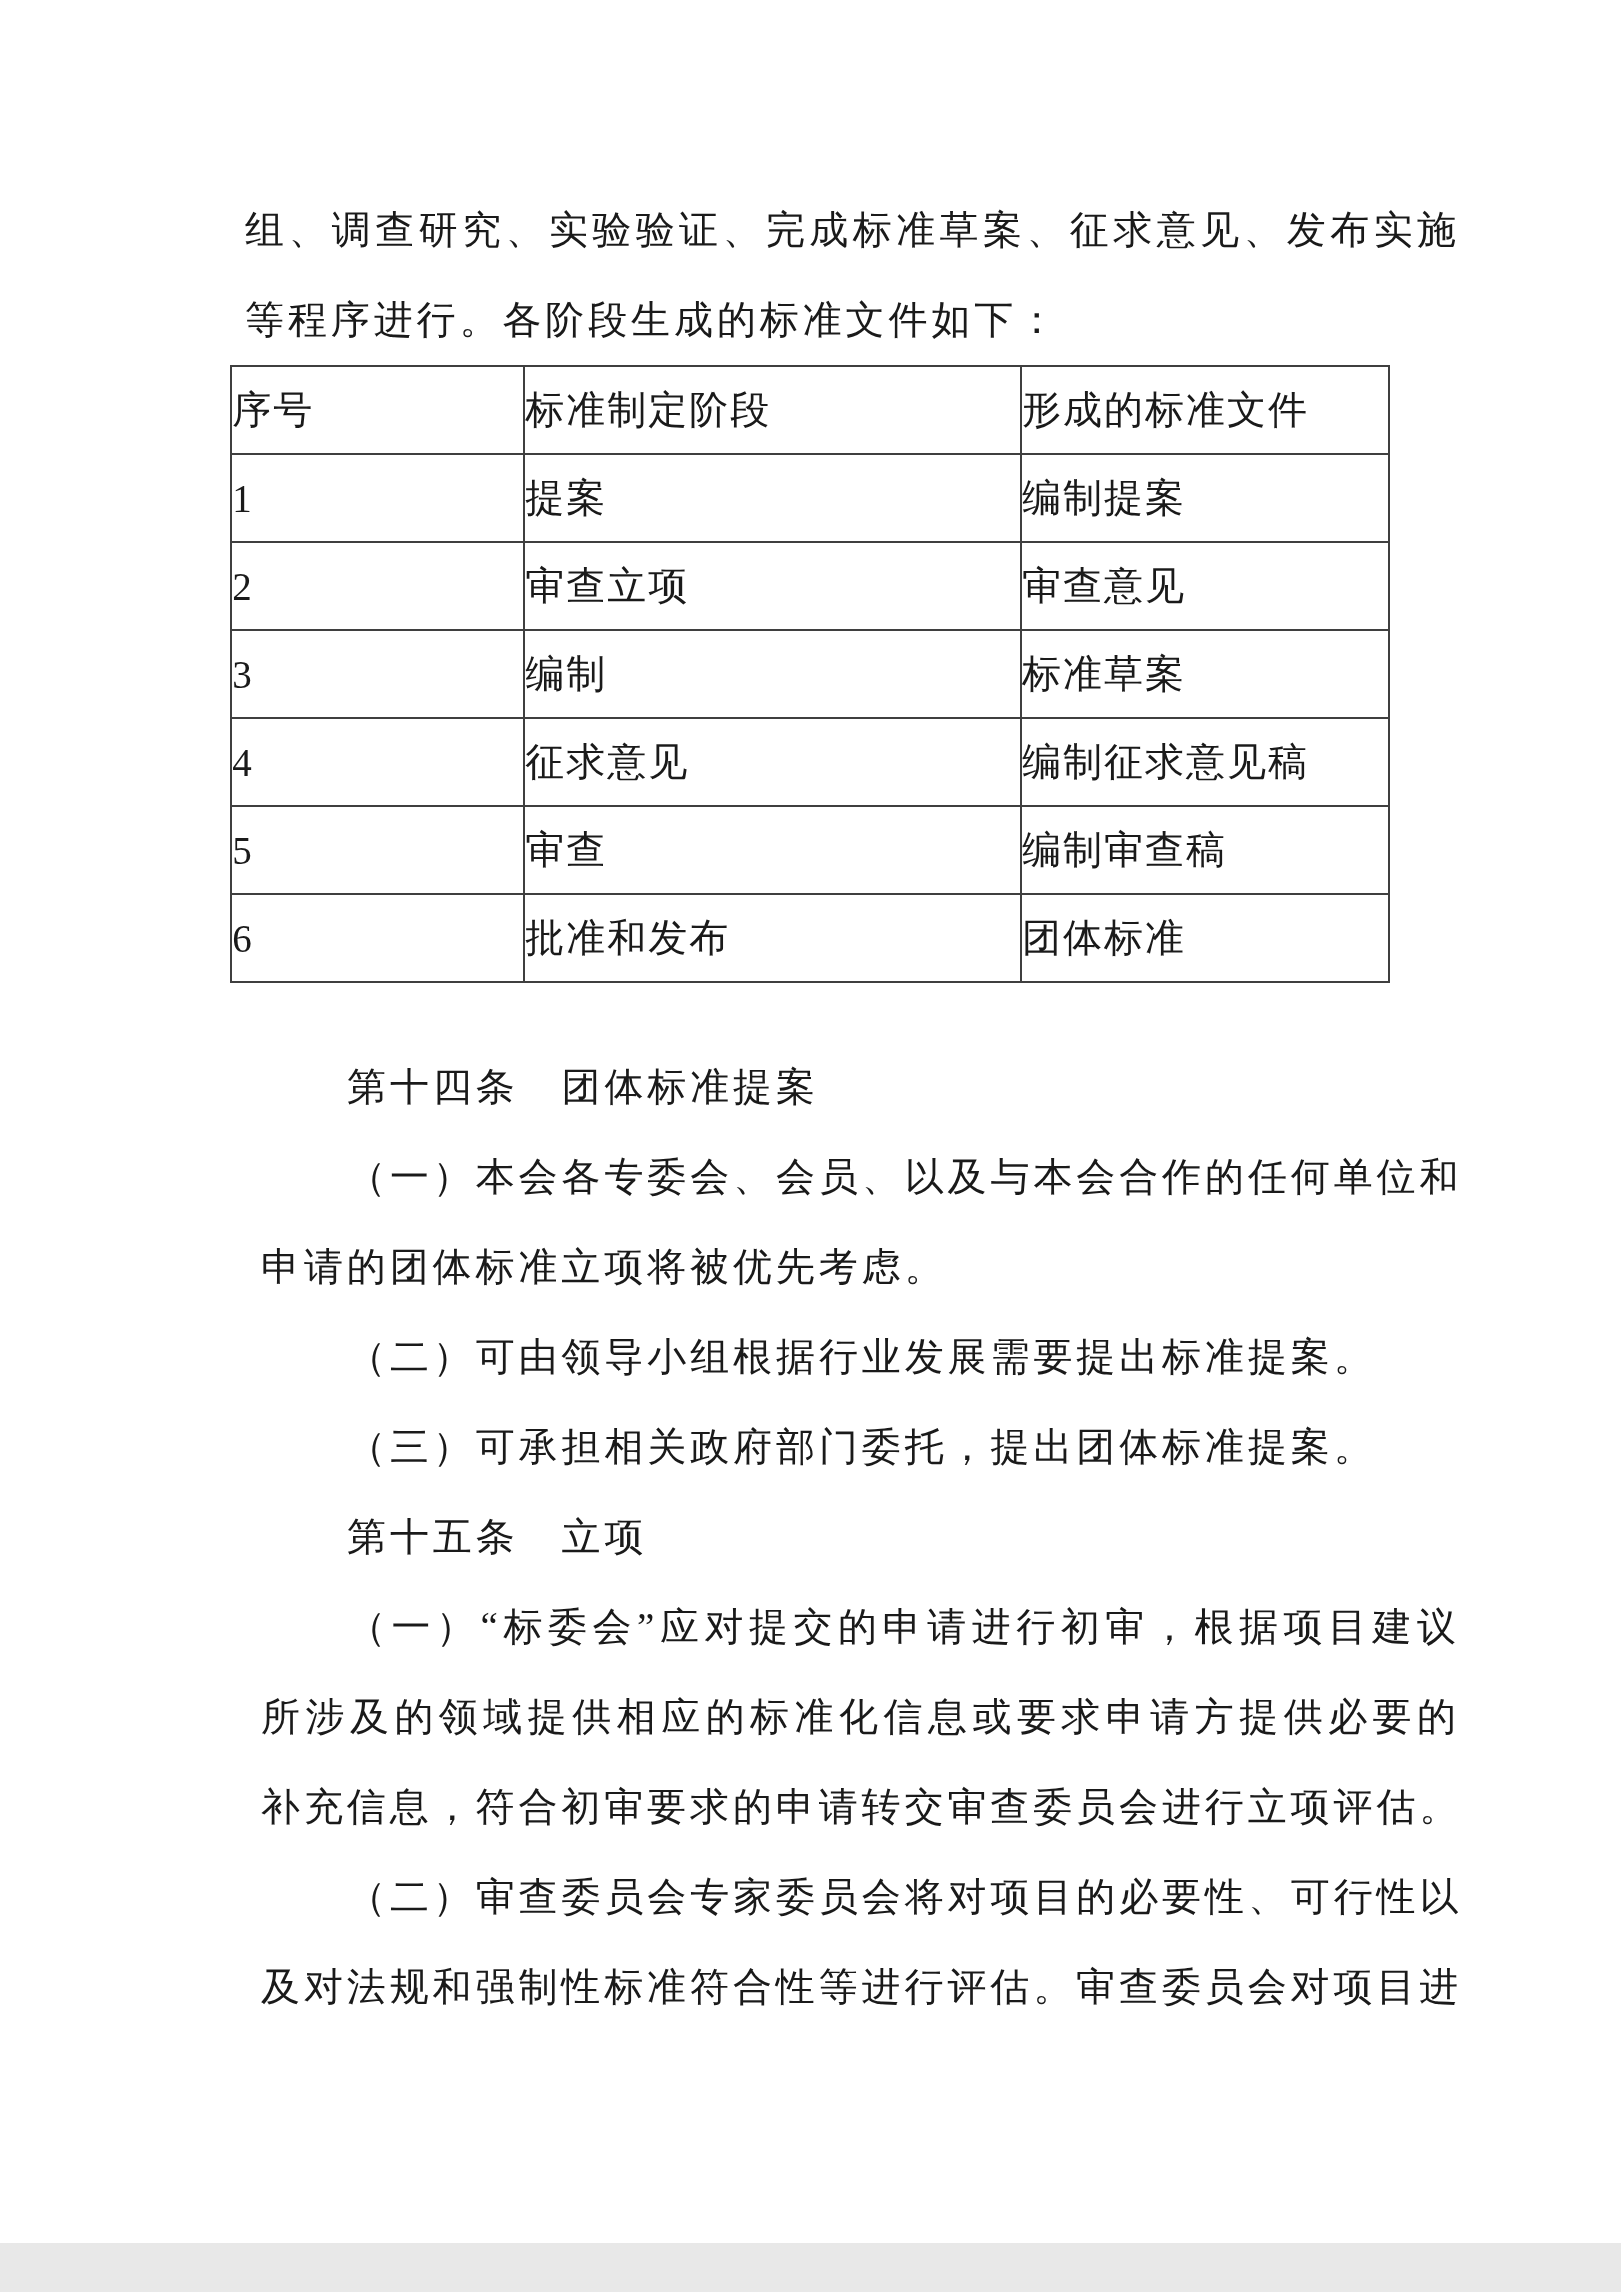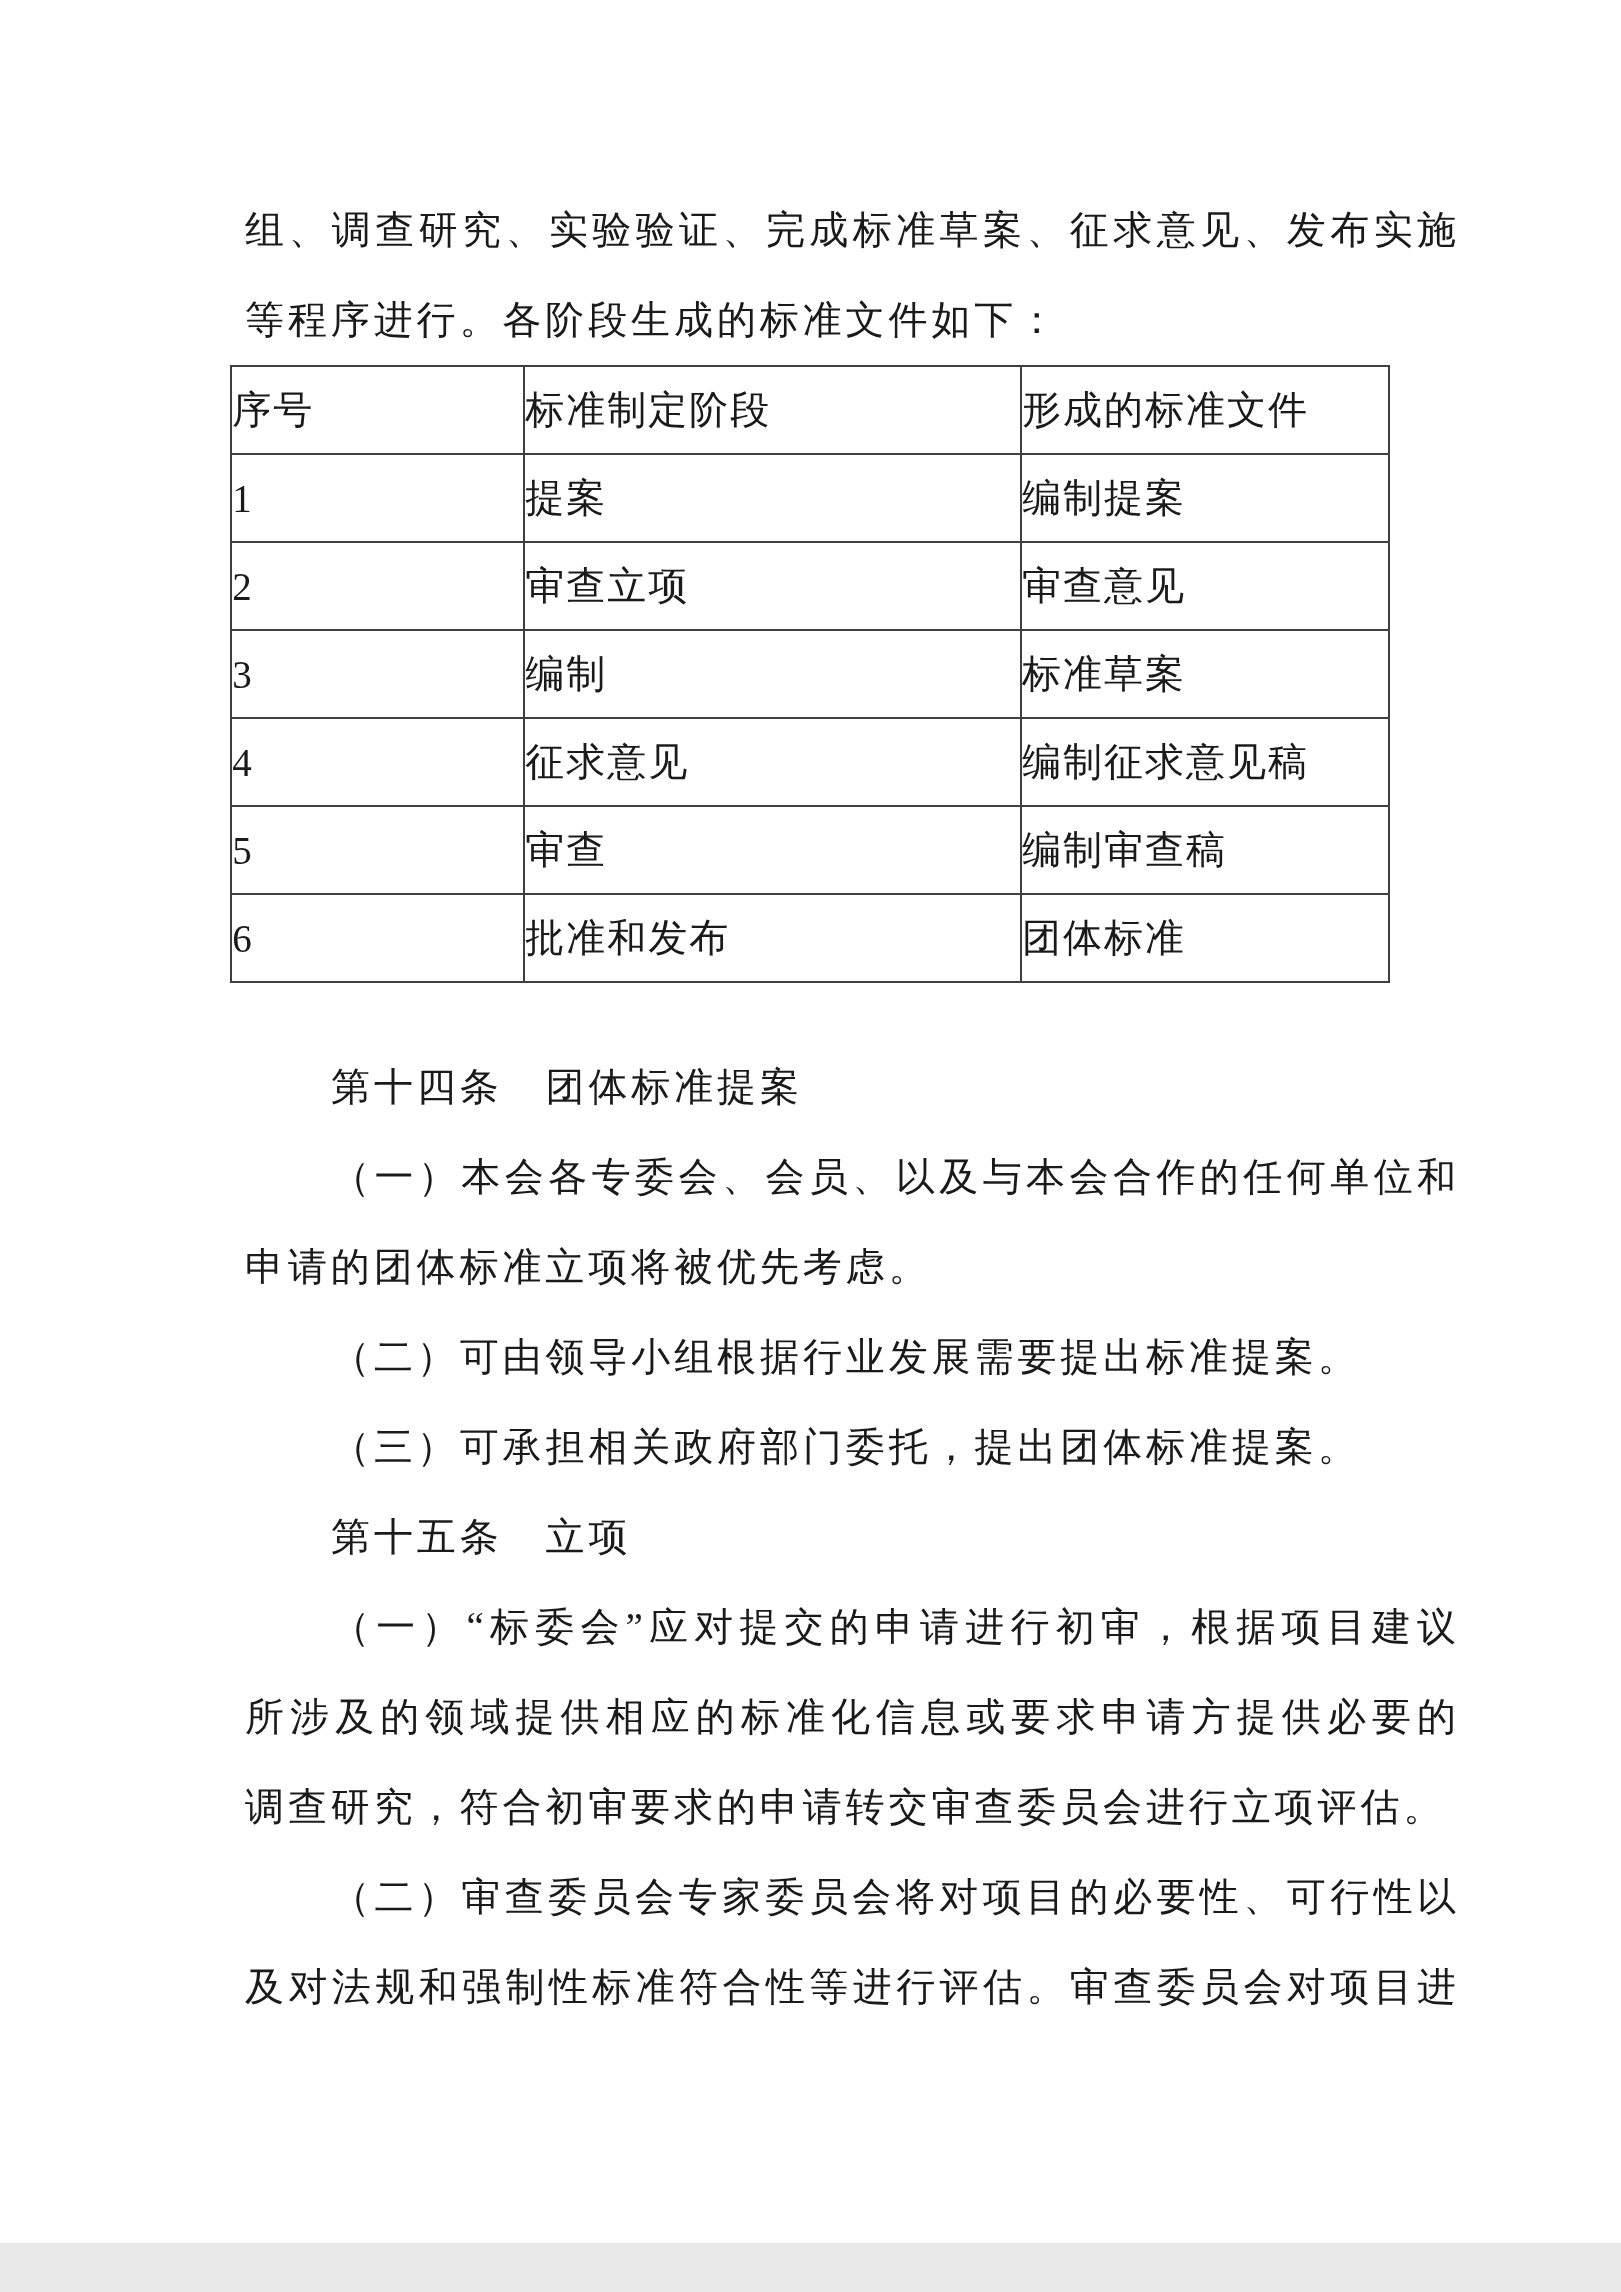--- a/index.html
+++ b/index.html
@@ -52,20 +52,21 @@
     letter-spacing: 2px;
     border-top: 2.9px solid #3f3f3f;
     border-bottom: 2.9px solid #3f3f3f;
     border-left: 2px solid #3f3f3f;
     border-right: 2px solid #3f3f3f;
     padding: 0;
     overflow: hidden;
   }
   .lower-block {
     margin-top: 59px;
+    margin-left: 16px;
   }
 </style>
 </head>
 <body>
 
 <div class="page">
   <div class="content">
 
     <div>
       <div class="ln">组、调查研究、实验验证、完成标准草案、征求意见、发布实施</div>
@@ -123,21 +124,21 @@
       <div class="ln ind">（一）本会各专委会、会员、以及与本会合作的任何单位和</div>
       <div class="ln end">申请的团体标准立项将被优先考虑。</div>
 
       <div class="ln ind end">（二）可由领导小组根据行业发展需要提出标准提案。</div>
       <div class="ln ind end">（三）可承担相关政府部门委托，提出团体标准提案。</div>
 
       <div class="ln ind end">第十五条　立项</div>
 
       <div class="ln ind">（一）“标委会”应对提交的申请进行初审，根据项目建议</div>
       <div class="ln">所涉及的领域提供相应的标准化信息或要求申请方提供必要的</div>
-      <div class="ln end">调查研究，符合初审要求的申请转交审查委员会进行立项评估。</div>
+      <div class="ln end">补充信息，符合初审要求的申请转交审查委员会进行立项评估。</div>
 
       <div class="ln ind">（二）审查委员会专家委员会将对项目的必要性、可行性以</div>
       <div class="ln">及对法规和强制性标准符合性等进行评估。审查委员会对项目进</div>
     </div>
 
   </div>
 </div>
 
 
 </body></html>

